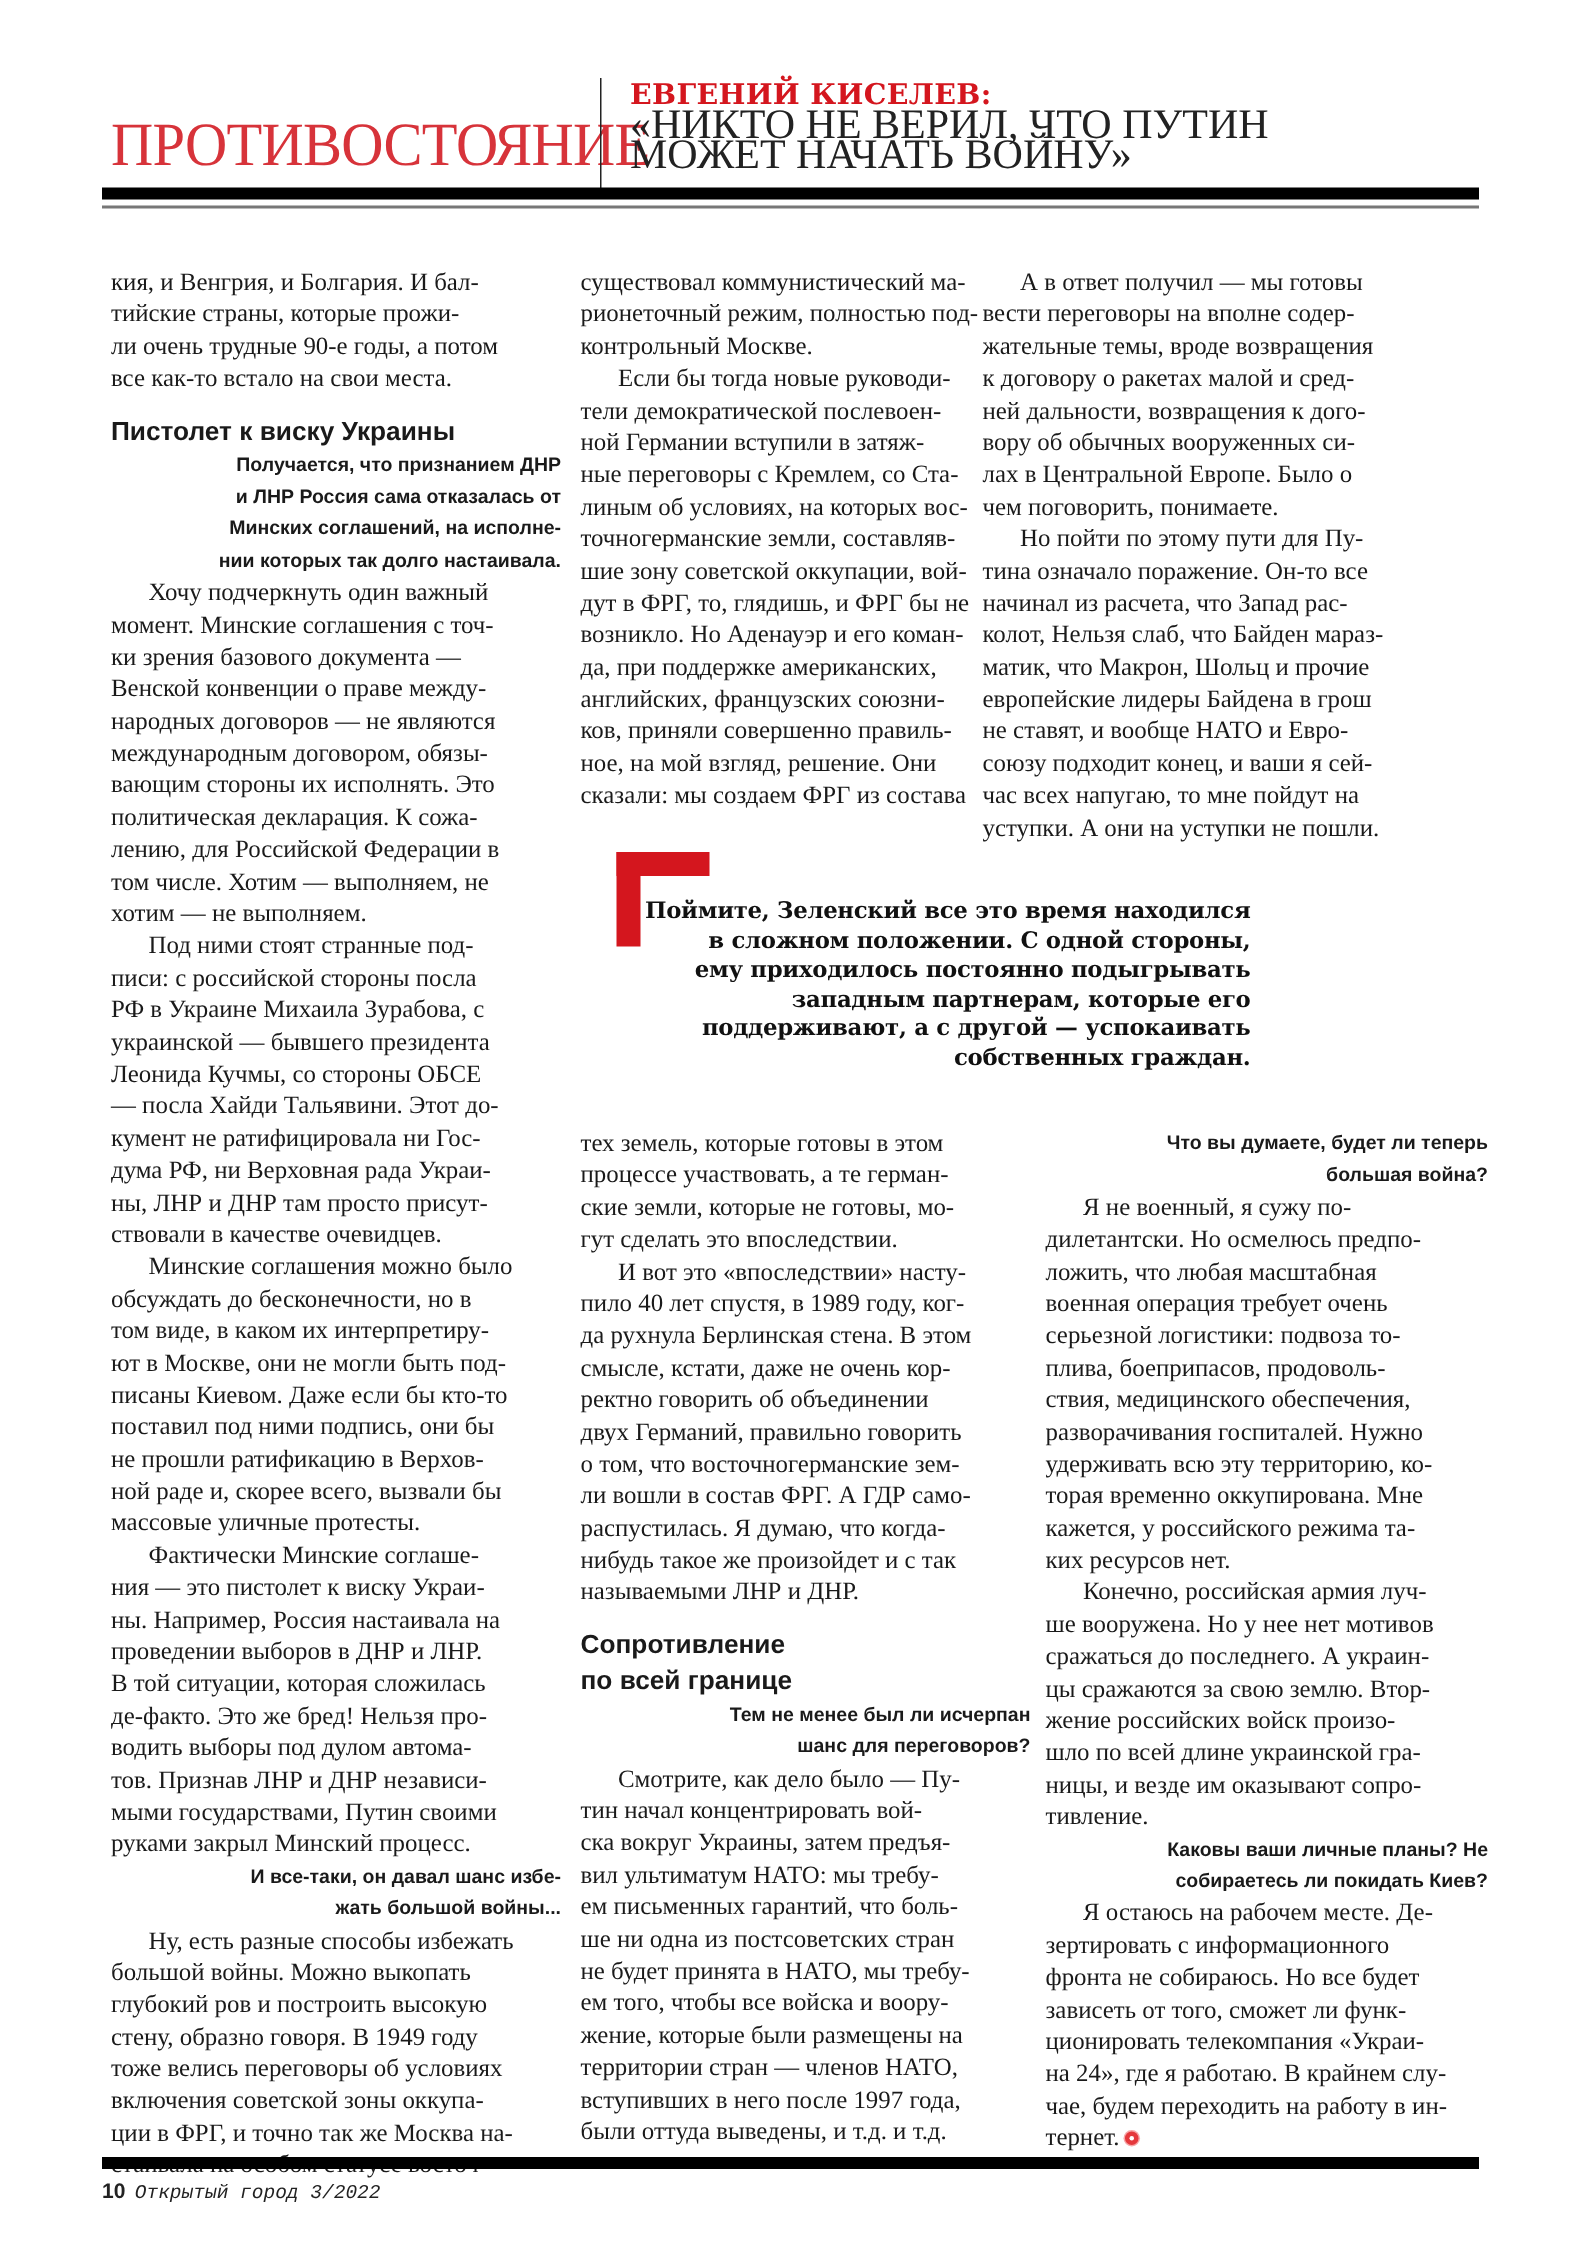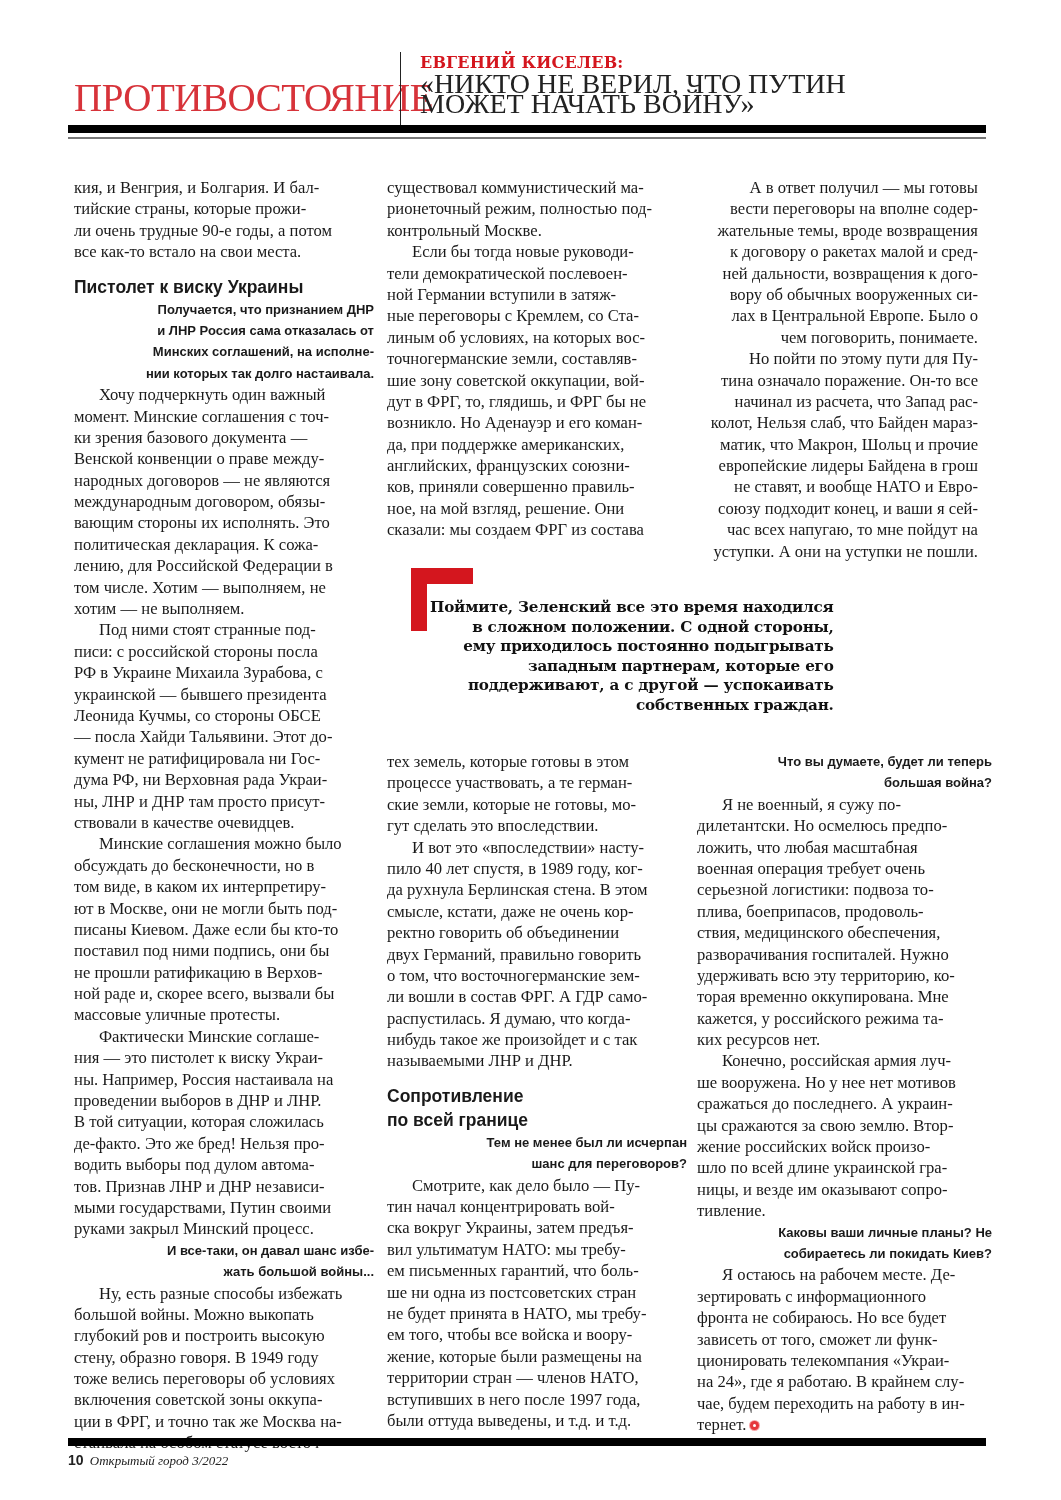--- a/index.html
+++ b/index.html
@@ -2,21 +2,21 @@
 <html><head>
 <meta charset="utf-8">
 <style>
   html, body { margin: 0; padding: 0; background: #ffffff; }
   body { width: 1061px; height: 1500px; position: relative; overflow: hidden;
          font-family: "Liberation Serif", "DejaVu Serif", serif; color: #1a1a1a; }
 
   .section-title { position: absolute; left: 74px; top: 74px; font-size: 39px; line-height: 44px;
     color: #d7333a; font-family: "Liberation Serif", serif; letter-spacing: -0.5px; transform: scaleY(1.05); transform-origin: left top; }
   .header-divider { position: absolute; left: 400px; top: 52px; width: 1px; height: 74px; background: #222; }
-  .author { position: absolute; left: 420px; top: 52px; font-size: 16px; line-height: 22px; font-weight: bold;
+  .author { position: absolute; left: 420px; top: 52px; font-size: 19px; line-height: 22px; font-weight: bold;
     color: #d4161e; font-family: "DejaVu Serif", serif; letter-spacing: 0.2px; }
   .headline { position: absolute; left: 420px; top: 74px; font-size: 28px; line-height: 20px; color: #222;
     font-family: "Liberation Serif", serif; }
   .headline div { white-space: nowrap; }
   .top-bar { position: absolute; left: 68px; top: 125px; width: 918px; height: 8px; background: #000; }
   .top-rule { position: absolute; left: 68px; top: 137px; width: 918px; height: 2px; background: #777; }
 
   .col { position: absolute; font-size: 16.6px; line-height: 21.4px; }
   .col .ln { white-space: nowrap; display: block; height: 21.4px; }
   .col .ln.indent { padding-left: 25px; }
@@ -30,21 +30,21 @@
   .quote-mark-v { position: absolute; left: 411px; top: 568px; width: 16px; height: 63px; background: #d4161e; }
   .quote-mark-h { position: absolute; left: 411px; top: 568px; width: 62px; height: 16px; background: #d4161e; }
 
   .end-mark { display: inline-block; width: 9px; height: 9px; border-radius: 50%; background: #e5383c;
     box-shadow: 0 0 0 1px #f7a6a8; position: relative; top: 0px; margin-left: 4px; }
   .end-mark::after { content: ""; position: absolute; left: 3px; top: 3px; width: 3px; height: 3px; border-radius: 50%; background: #fff; }
 
   .bottom-bar { position: absolute; left: 68px; top: 1438px; width: 918px; height: 8px; background: #000; }
   .footer { position: absolute; left: 68px; top: 1452px; font-size: 13px; color: #222; white-space: nowrap; }
   .footer .page-num { font-family: "Liberation Sans", sans-serif; font-weight: bold; font-size: 14px; margin-right: 3px; }
-  .footer .pub { font-style: italic; font-family: Liberation Serif, serif; margin-top: 21px; }
+  .footer .pub { font-style: italic; font-family: Liberation Mono, monospace; margin-top: 21px; }
 </style>
 </head>
 <body>
 
 <div class="section-title">ПРОТИВОСТОЯНИЕ</div>
 <div class="header-divider"></div>
 <div class="author">ЕВГЕНИЙ КИСЕЛЕВ:</div>
 <div class="headline">
   <div>«НИКТО НЕ ВЕРИЛ, ЧТО ПУТИН</div>
   <div>МОЖЕТ НАЧАТЬ ВОЙНУ»</div>
@@ -128,21 +128,21 @@
     <span class="ln">шие зону советской оккупации, вой-</span>
     <span class="ln">дут в ФРГ, то, глядишь, и ФРГ бы не</span>
     <span class="ln">возникло. Но Аденауэр и его коман-</span>
     <span class="ln">да, при поддержке американских,</span>
     <span class="ln">английских, французских союзни-</span>
     <span class="ln">ков, приняли совершенно правиль-</span>
     <span class="ln">ное, на мой взгляд, решение. Они</span>
     <span class="ln">сказали: мы создаем ФРГ из состава</span>
   </div>
 
-<div class="col" id="col3t" style="left:683px; top:177px; width:295px;text-align:right;">
+<div class="col" id="col3t" style="left:655px; top:177px; width:295px;">
     <span class="ln indent">А в ответ получил — мы готовы</span>
     <span class="ln">вести переговоры на вполне содер-</span>
     <span class="ln">жательные темы, вроде возвращения</span>
     <span class="ln">к договору о ракетах малой и сред-</span>
     <span class="ln">ней дальности, возвращения к дого-</span>
     <span class="ln">вору об обычных вооруженных си-</span>
     <span class="ln">лах в Центральной Европе. Было о</span>
     <span class="ln">чем поговорить, понимаете.</span>
     <span class="ln indent">Но пойти по этому пути для Пу-</span>
     <span class="ln">тина означало поражение. Он-то все</span>

